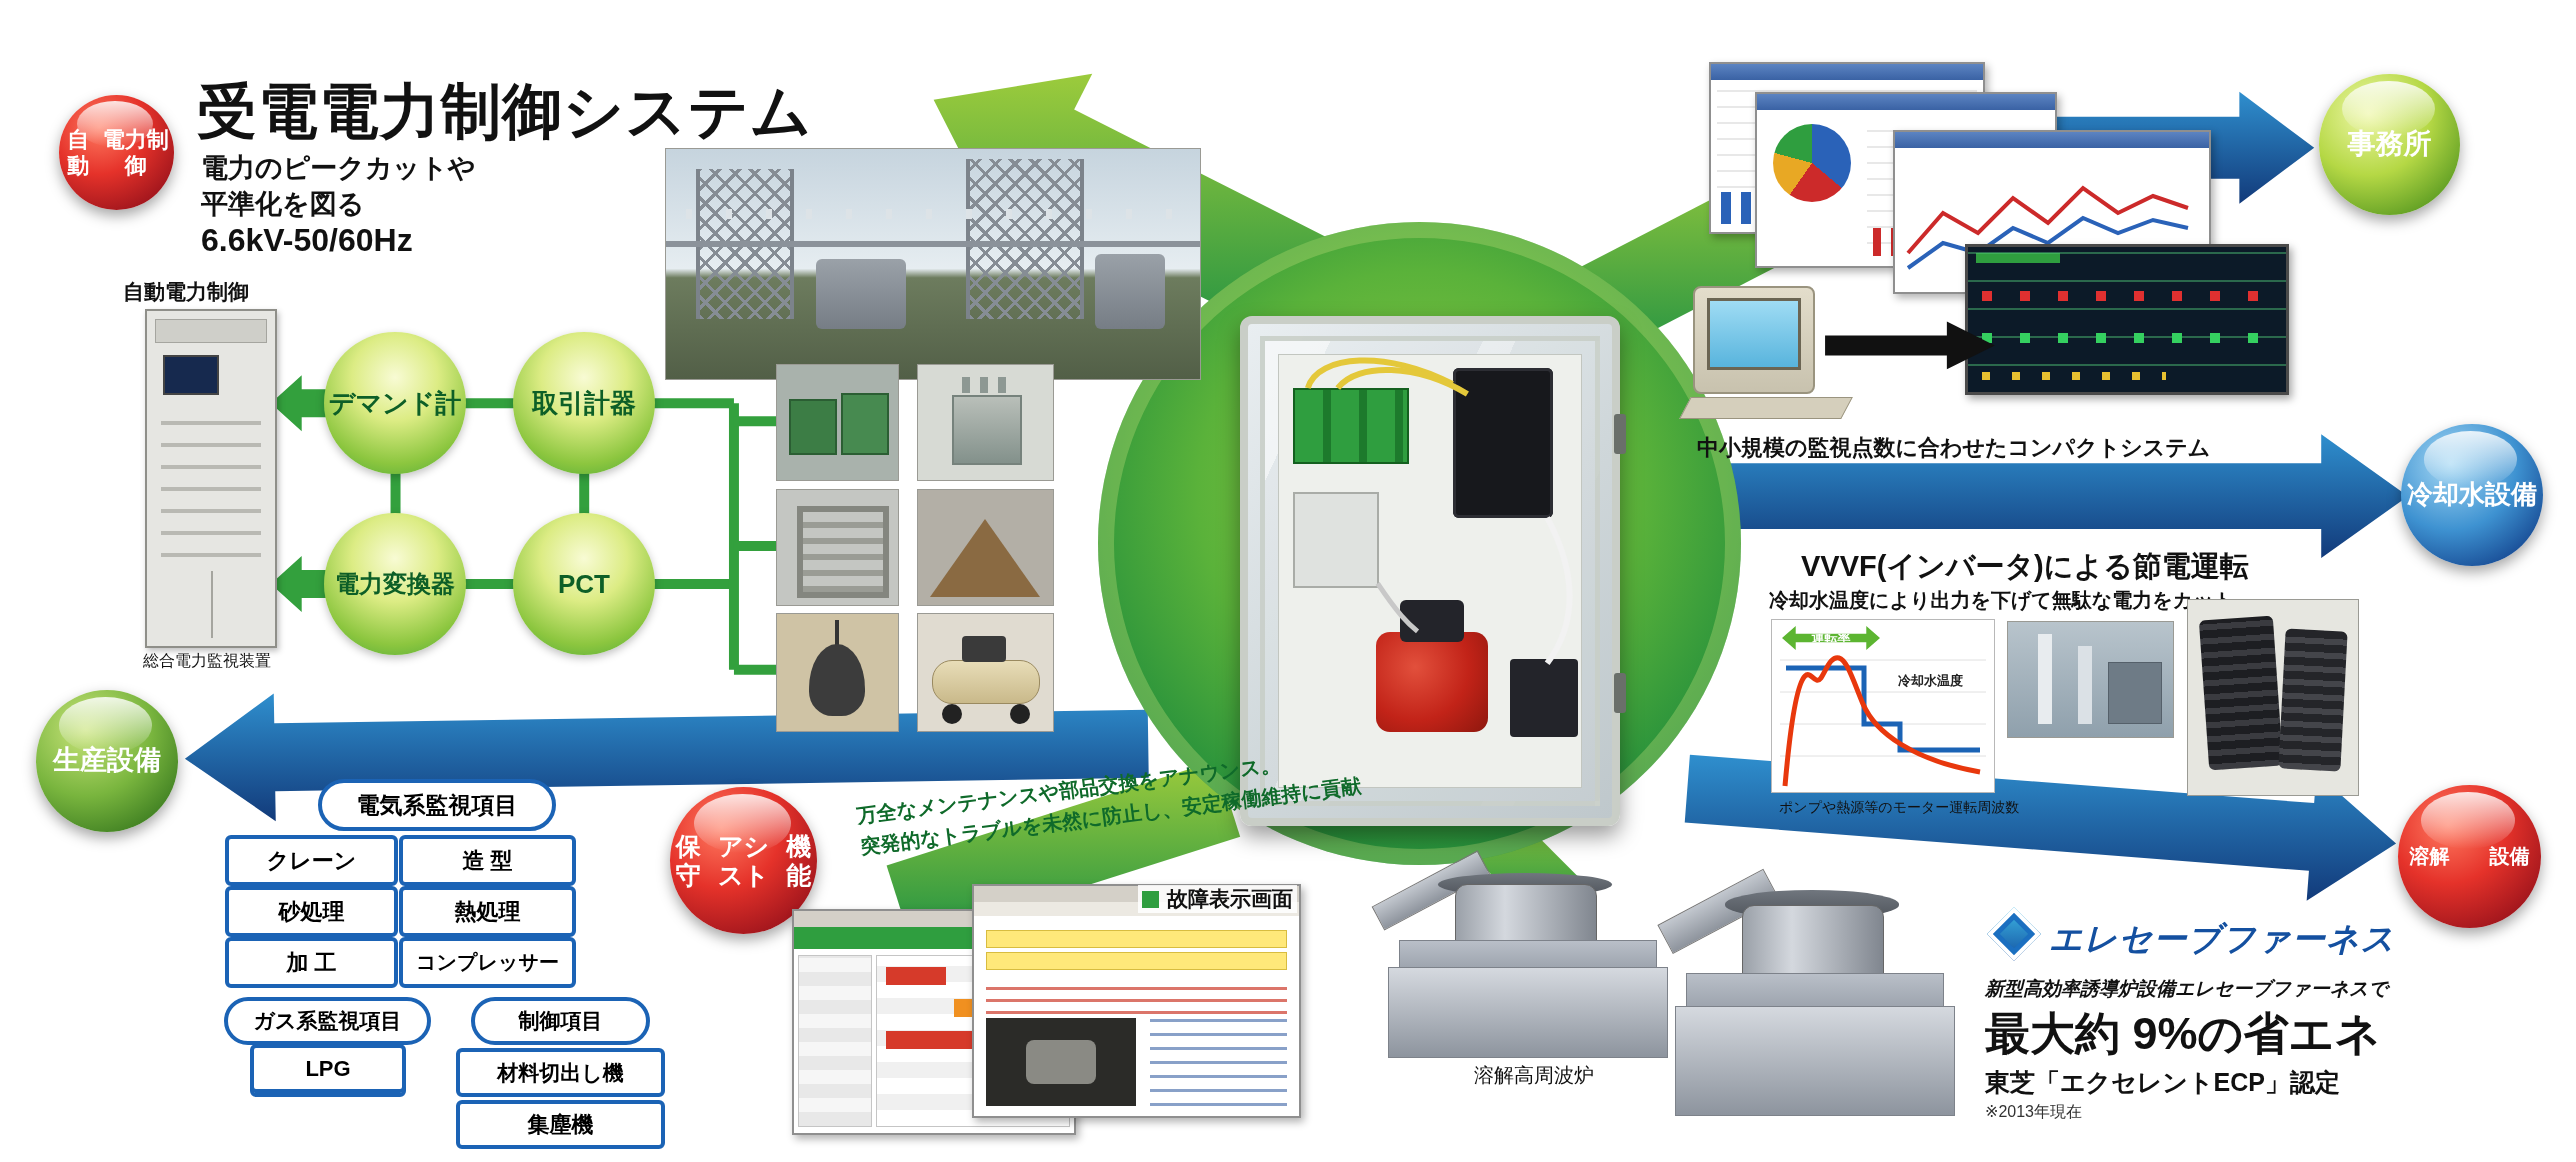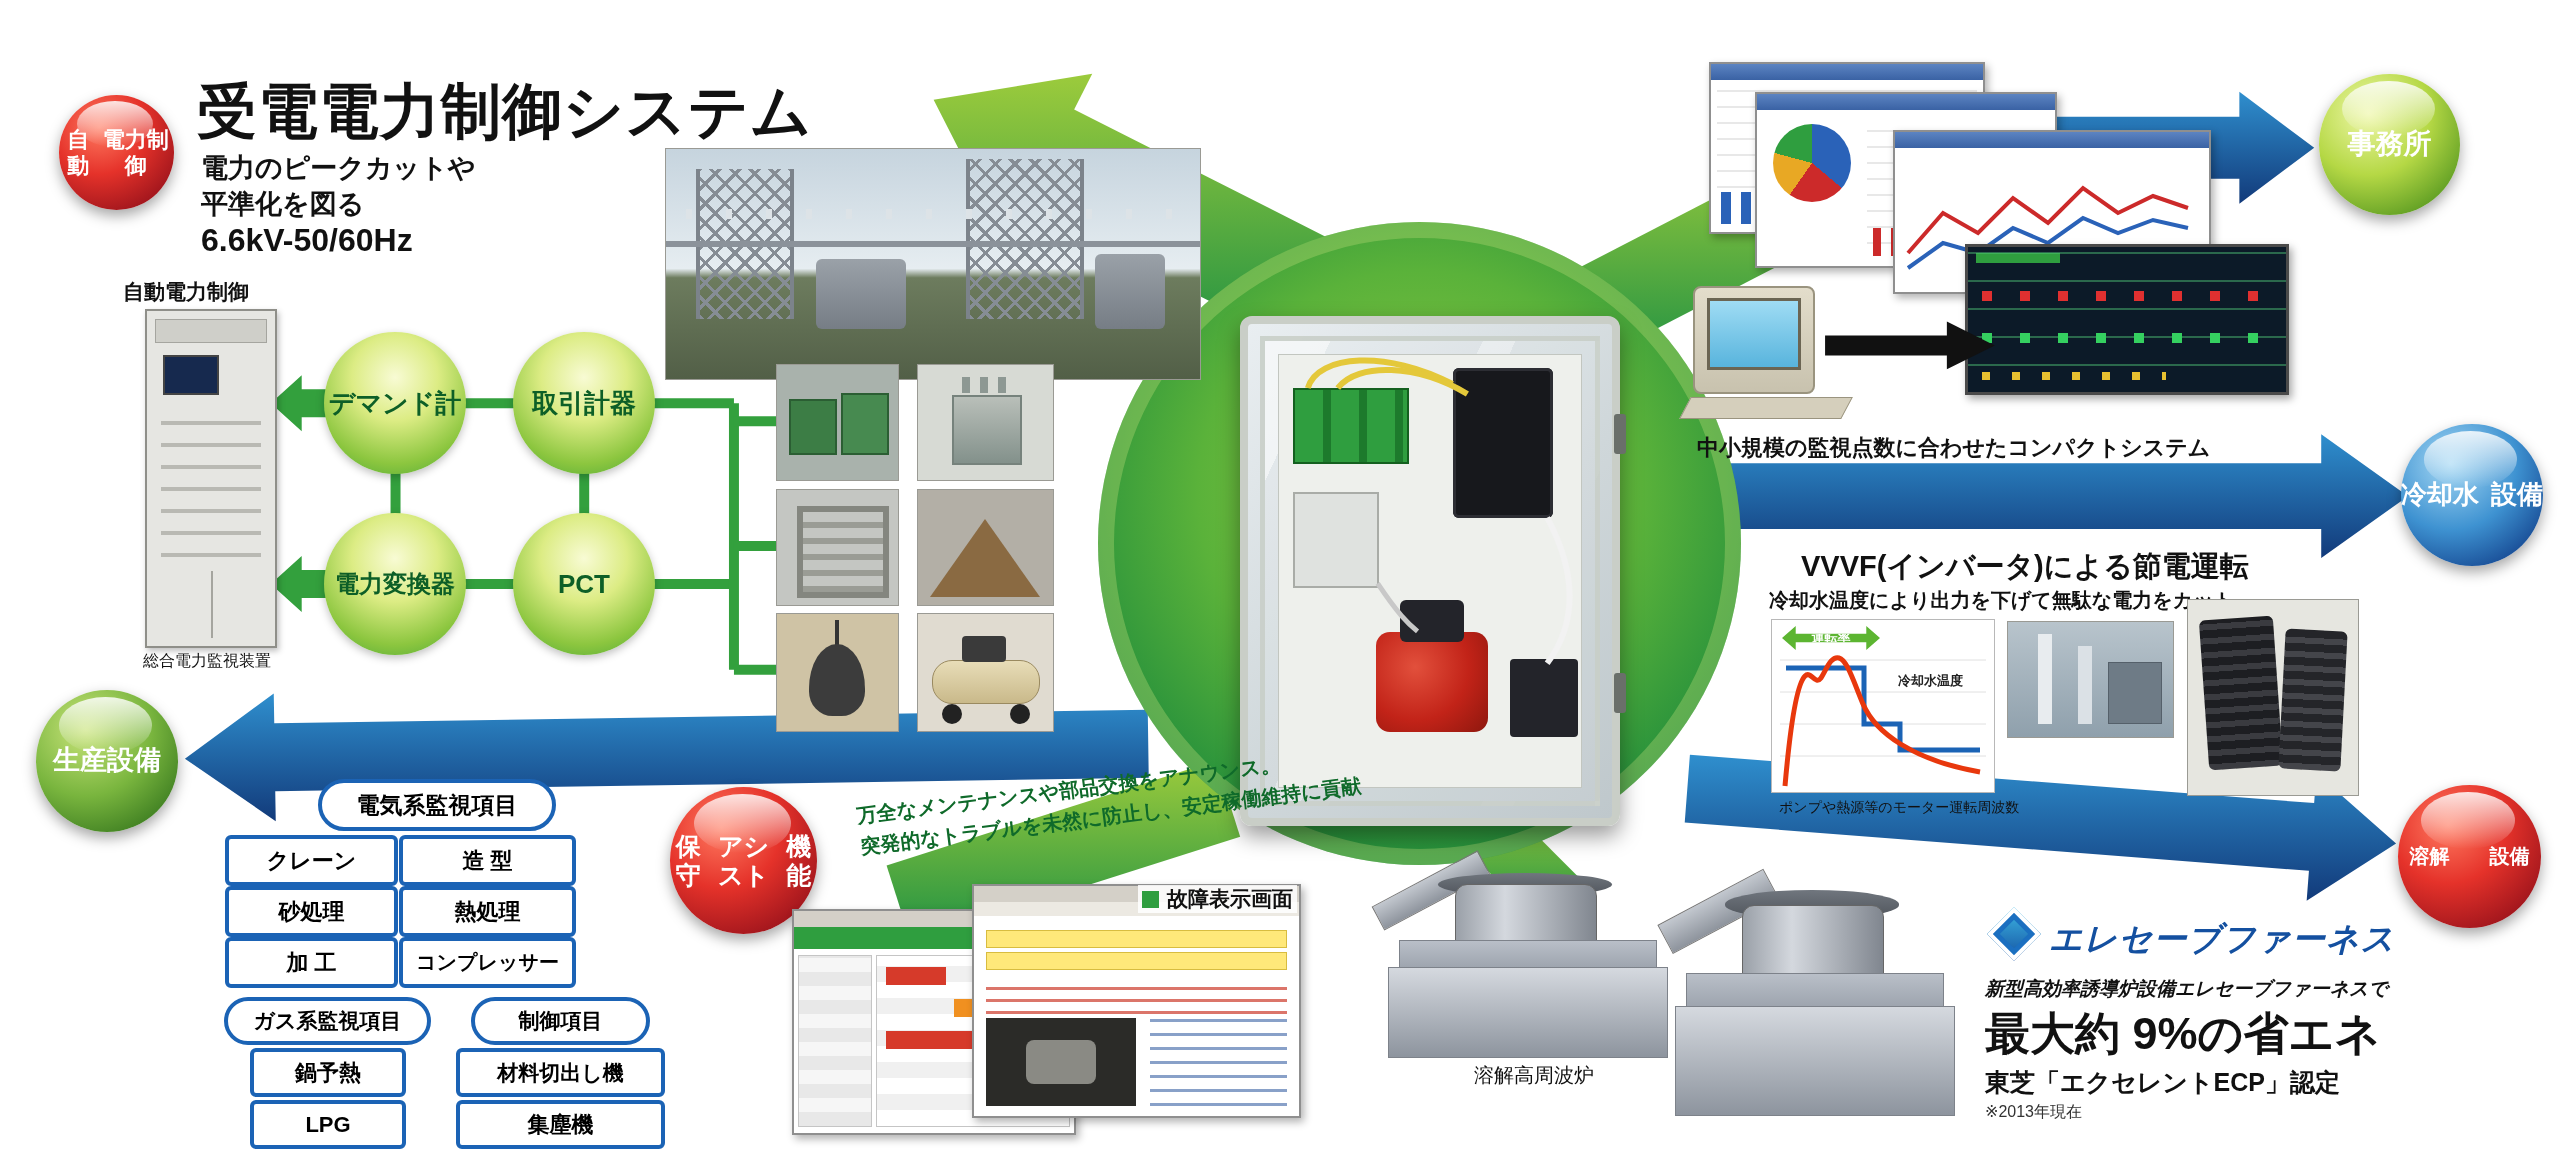--- a/index.html
+++ b/index.html
@@ -11,21 +11,21 @@
   
   .sphere{position:absolute;border-radius:50%;display:flex;flex-direction:row;align-items:center;
           justify-content:center;color:#fff;font-weight:bold;text-align:center;line-height:1.15;
           box-shadow:0 6px 14px rgba(0,0,0,.35);}
   .sphere::before{content:"";position:absolute;left:16%;top:5%;width:66%;height:40%;border-radius:50%;
           background:linear-gradient(rgba(255,255,255,.85),rgba(255,255,255,0));}
   .sphere span{position:relative;z-index:2;}
   .sp-red{background:radial-gradient(circle at 35% 28%, #ff7a60, #e5322a 42%, #93101a 88%);}
   .sp-office{background:radial-gradient(circle at 35% 28%, #eef7a6, #b5d845 45%, #4f931d 88%);}
   .sp-green{background:radial-gradient(circle at 35% 28%, #c9e47a, #79b53e 48%, #35761d 88%);}
-  .sp-blue{background:radial-gradient(circle at 35% 28%, #a5d8f4, #3e92d1 48%, #113f8a 88%);justify-content:space-between;}
+  .sp-blue{background:radial-gradient(circle at 35% 28%, #a5d8f4, #3e92d1 48%, #113f8a 88%);}
 
   
   .node{position:absolute;width:142px;height:142px;border-radius:50%;display:flex;align-items:center;
         justify-content:center;font-weight:bold;font-size:26px;color:#0d5f27;text-align:center;
         background:radial-gradient(circle at 50% 32%, #f8fbd4, #dcec84 36%, #8cc63f 72%, #45a437 100%);
         box-shadow:0 3px 8px rgba(0,0,0,.25);}
 
   
   .cellbox{position:absolute;border:4px solid #1b63b5;border-radius:6px;background:#fff;display:flex;
            align-items:center;justify-content:center;font-weight:bold;font-size:22px;color:#000;}
@@ -302,21 +302,21 @@
 
   <div class="ovalhead" style="left:224px;top:997px;width:199px;height:40px;font-size:21px;">
     <span>ガス系監視項目</span>
     </div>
   <div class="ovalhead" style="left:471px;top:997px;width:171px;height:40px;font-size:21px;">
     <span>制御項目</span>
     </div>
   <div class="cellbox" style="left:250px;top:1048px;width:148px;height:41px;">
     <span>鍋予熱</span>
     </div>
-  <div class="cellbox" style="left:250px;top:1100px;width:148px;height:41px;text-align:right;">
+  <div class="cellbox" style="left:250px;top:1044px;width:148px;height:41px;text-align:right;">
     <span>LPG</span>
     </div>
   <div class="cellbox" style="left:456px;top:1048px;width:201px;height:41px;font-size:21px;">
     <span>材料切出し機</span>
     </div>
   <div class="cellbox" style="left:456px;top:1100px;width:201px;height:41px;">
     <span>集塵機</span>
     </div>
 
   <div class="sphere sp-red" style="left:670px;top:787px;width:147px;height:147px;font-size:25px;">

